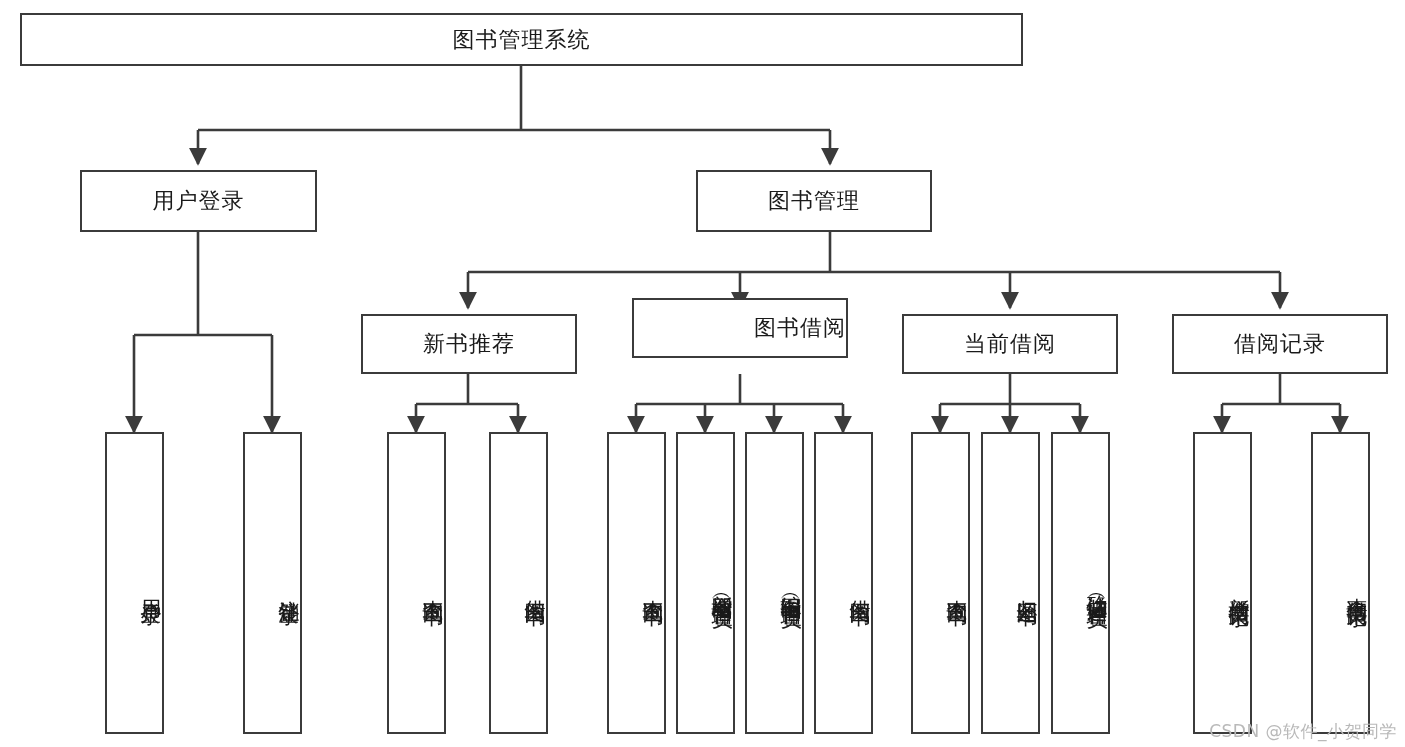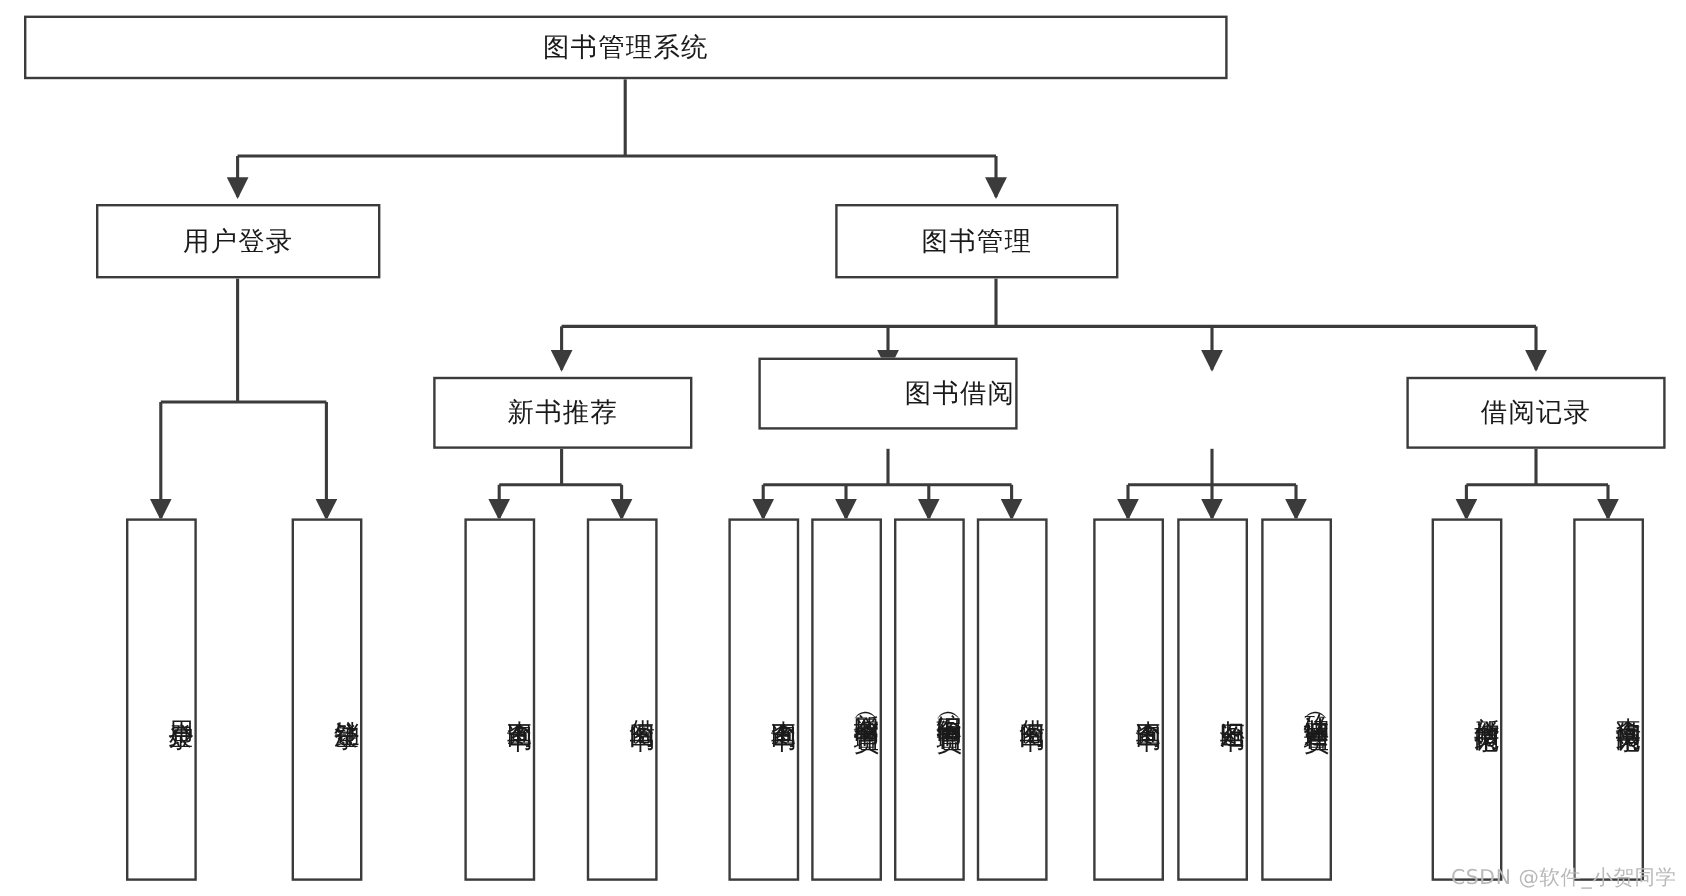--- a/index.html
+++ b/index.html
@@ -134,20 +134,23 @@
   <div class="node h" style="left:696px; top:170px; width:236px; height:62px;">
     <span>图书管理</span>
   </div>
 
   <div class="node h" style="left:361px; top:314px; width:216px; height:60px;">
     <span>新书推荐</span>
   </div>
   <div class="node h" style="left:632px; top:298px; width:216px; height:60px;justify-content:flex-end;">
     <span>图书借阅</span>
   </div>
+  <div class="node h" style="left:902px; top:314px; width:216px; height:60px;">
+    <span>当前借阅</span>
+  </div>
   <div class="node h" style="left:1172px; top:314px; width:216px; height:60px;">
     <span>借阅记录</span>
   </div>
 
   <div class="node v" style="left:105px; top:432px; width:59px; height:302px;">
     <span class="vtext">用户登录</span>
   </div>
   <div class="node v" style="left:243px; top:432px; width:59px; height:302px;">
     <span class="vtext">注销登录</span>
   </div>

